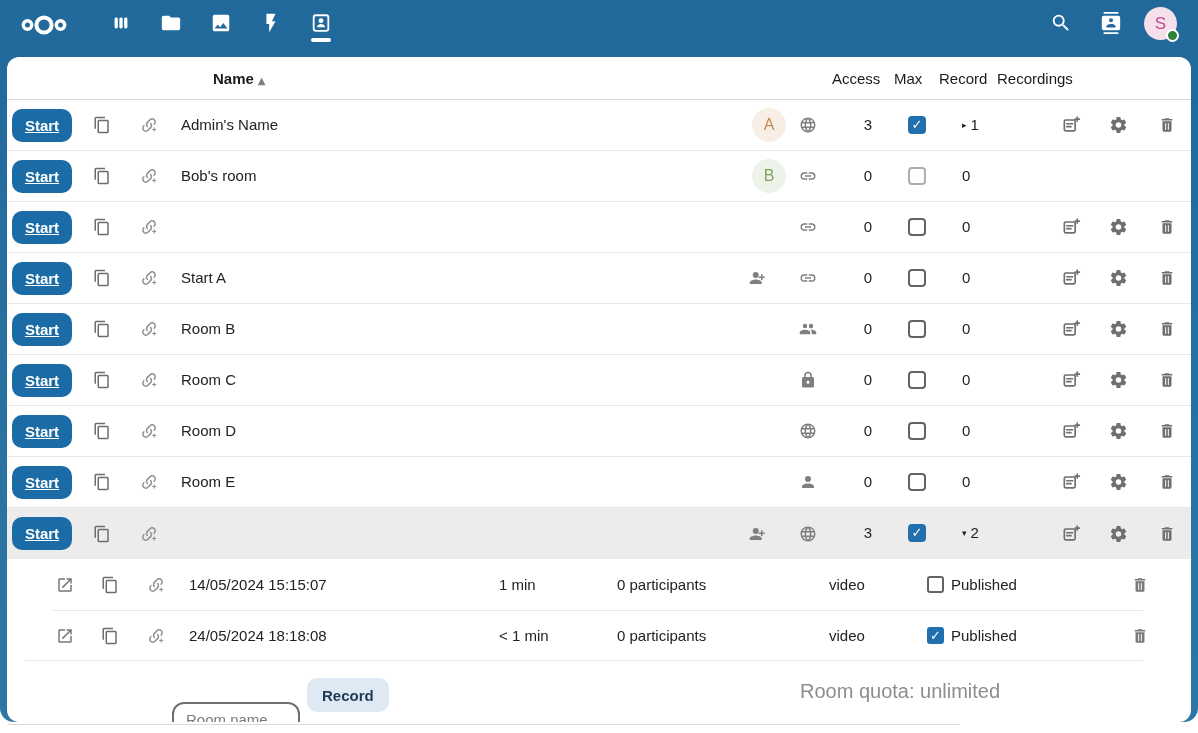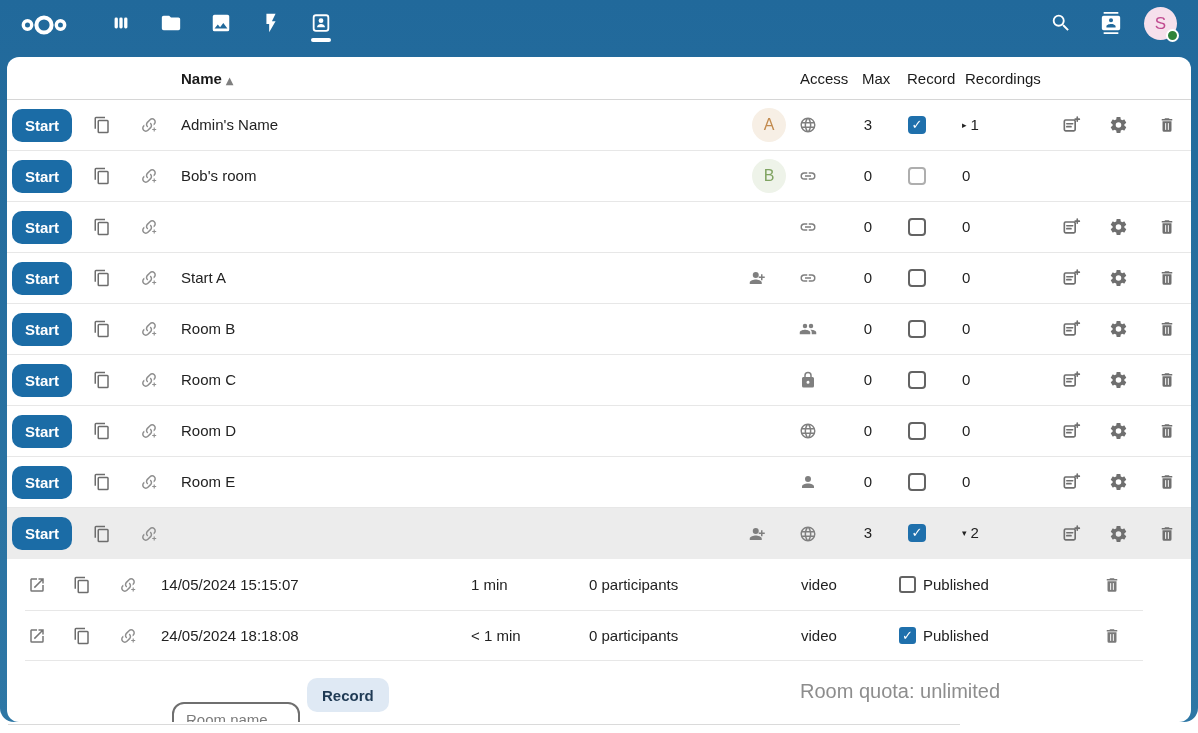--- a/index.html
+++ b/index.html
@@ -24,30 +24,30 @@
   .useravatar{position:absolute;left:1144px;top:7px;width:33px;height:33px;border-radius:50%;
     text-align:center;line-height:33px;font-size:17px;cursor:pointer;}
   .statusdot{position:absolute;right:-2px;bottom:-2px;width:13px;height:13px;border-radius:50%;
     border:2px solid #fff;}
 
   
   .content{position:absolute;left:7px;top:57px;width:1184px;height:665px;background:#fff;
     border-radius:12px;overflow:hidden;}
   .thead{position:absolute;top:0;left:0;width:100%;height:43px;border-bottom:1px solid #d6d6d6;
     font-size:15px;color:#1b1b1b;}
-  .h{position:absolute;line-height:43px;white-space:nowrap;}
+  .h{position:absolute;line-height:43px;white-space:nowrap;margin-left:32px;}
   .h-name{left:174px;font-weight:700;cursor:pointer;}
   .h-access{left:793px}.h-max{left:855px}.h-record{left:900px}.h-recordings{left:958px}
   .sort{font-size:10px;color:#7f7f7f;margin-left:4px;font-family:"DejaVu Sans",sans-serif;}
 
   .rows{position:absolute;top:43px;left:0;width:100%;}
   .row{position:relative;height:51px;border-bottom:1px solid #e7e7e7;font-size:15px;color:#222;}
   .row.highlight{background:var(--c-hl);border-bottom:none;}
   .start-btn{position:absolute;left:5px;top:9px;width:60px;height:33px;border:none;border-radius:10px;
-    background:var(--c-primary);color:#fff;font:700 15px "Liberation Sans",sans-serif;cursor:pointer;}
+    background:var(--c-primary);color:#fff;font:700 15px "Liberation Sans",sans-serif;cursor:pointer;text-decoration:underline;}
   .ic{position:absolute;top:50%;transform:translateY(-50%);width:18px;height:18px;}
   .ic svg{width:100%;height:100%;display:block;}
   .copy-i{left:86px;color:#6d6d6d;cursor:pointer;}
   .linkadd-i{left:133px;color:#8f8f8f;cursor:pointer;}
   .room-name{position:absolute;left:174px;line-height:50px;white-space:nowrap;}
   .avatar{position:absolute;left:745px;top:8px;width:34px;height:34px;border-radius:50%;
     text-align:center;line-height:34px;font-size:16px;}
   .shared-i{left:742px;color:#7f7f7f;}
   .access-i{left:792px;color:#7f7f7f;}
   .max{position:absolute;left:841px;width:40px;text-align:center;line-height:50px;}
@@ -61,21 +61,21 @@
   .recs{position:absolute;left:955px;line-height:50px;cursor:pointer;white-space:nowrap;}
   .tri{font-family:"DejaVu Sans",sans-serif;font-size:9px;vertical-align:2px;margin-right:4px;color:#222;}
   .act{color:#6f6f6f;cursor:pointer;}
   .edit-i{left:1054px;width:20px;height:20px;}
   .cog-i{left:1102px;width:19px;height:19px;}
   .trash-i{left:1151px;}
 
   
   .subrows{position:absolute;top:502px;left:0;width:1136px;background:#fff;}
   .subrows::after{content:"";position:absolute;left:18px;right:0;bottom:0;height:1px;background:#e7e7e7;}
-  .subrow{position:relative;height:51px;font-size:15px;color:#222;}
+  .subrow{position:relative;height:51px;font-size:15px;color:#222;margin-left:28px;}
   .subrow + .subrow::before{content:"";position:absolute;left:18px;right:0;top:0;height:1px;background:#e7e7e7;}
   .s-ext{left:21px;color:#777;cursor:pointer;}
   .s-copy{left:66px;color:#6d6d6d;cursor:pointer;}
   .s-link{left:112px;color:#8f8f8f;cursor:pointer;}
   .s-date{position:absolute;left:154px;line-height:51px;}
   .s-dur{position:absolute;left:464px;line-height:51px;}
   .s-part{position:absolute;left:582px;line-height:51px;}
   .s-type{position:absolute;left:794px;line-height:51px;}
   .pub-cb{left:892px;top:17px;width:17px;height:17px;border-radius:3px;}
   .pub-label{position:absolute;left:916px;line-height:51px;text-align:center;}

